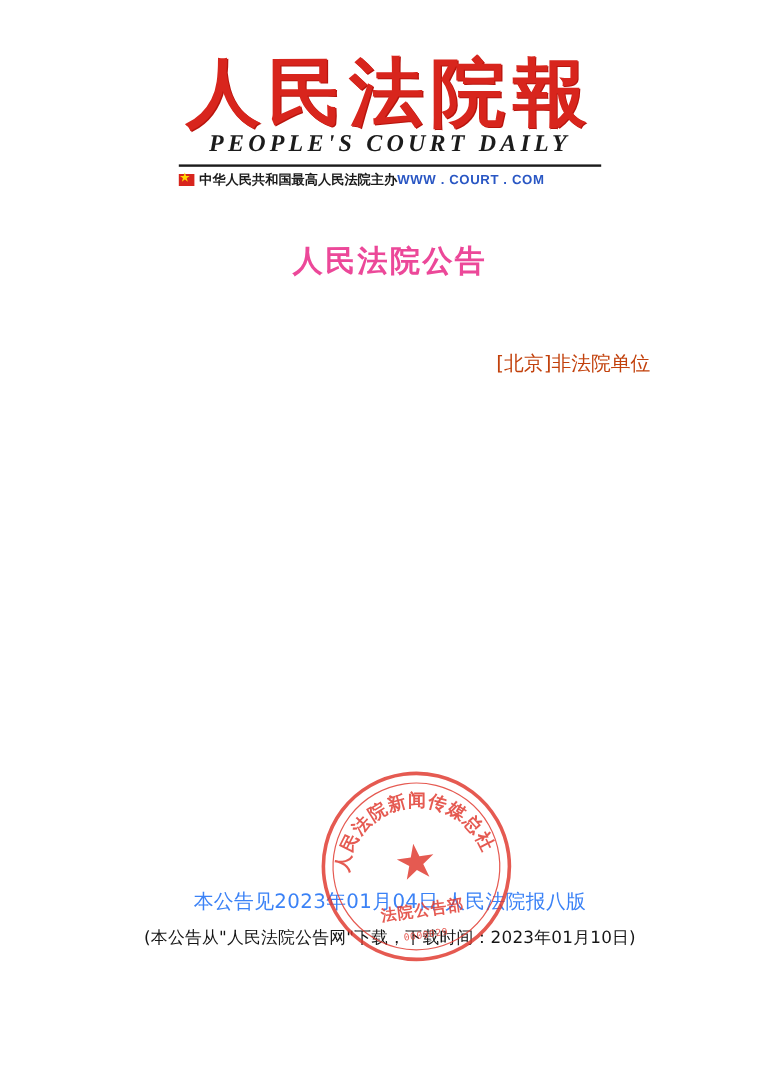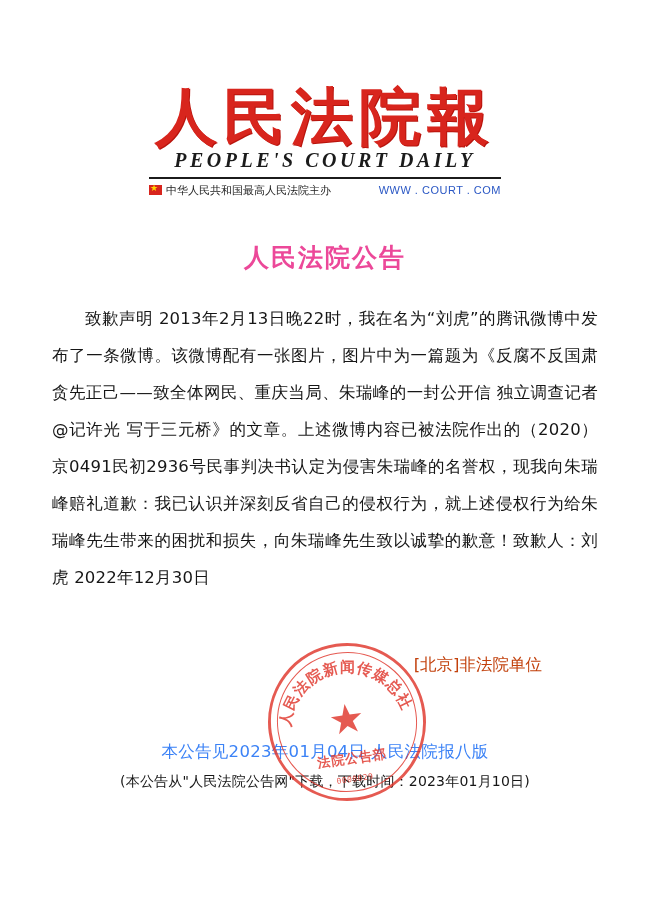--- a/index.html
+++ b/index.html
@@ -18,21 +18,21 @@
   .page {
     position: relative;
     width: 650px;
     height: 909px;
     box-sizing: border-box;
     padding: 0 52px;
   }
 
   
   .masthead {
-    padding-top: 84px;
+    padding-top: 44px;
     text-align: center;
   }
   .masthead-title {
     font-family: "DejaVu Serif", serif;
     font-weight: bold;
     font-size: 62px;
     line-height: 1.05;
     color: #d8251d;
     letter-spacing: 6px;
     text-shadow: 1px 1px 0 #b8140d;
@@ -52,24 +52,24 @@
     margin: 5px auto 0 auto;
     width: 352px;
     height: 2px;
     background: #1b1b1b;
   }
   .masthead-sub {
     margin: 4px auto 0 auto;
     width: 352px;
     display: flex;
     align-items: center;
-    justify-content: space-between;
     font-size: 11px;
     line-height: 14px;
     white-space: nowrap;
+    font-weight: bold;
   }
   .sub-left {
     display: flex;
     align-items: center;
     gap: 4px;
   }
   .flag-badge {
     display: inline-block;
     width: 13px;
     height: 10px;
@@ -227,21 +227,20 @@
       <span class="sub-left">
         <span class="flag-badge"></span>
         <span class="sub-left-text">中华人民共和国最高人民法院主办</span>
       </span>
       <span class="sub-right">WWW . COURT . COM</span>
     </div>
   </div>
 
   <div class="doc-title">人民法院公告</div>
 
-  <div class="body-text">致歉声明 2013年2月13日晚22时，我在名为“刘虎”的腾讯微博中发布了一条微博。该微博配有一张图片，图片中为一篇题为《反腐不反国肃贪先正己——致全体网民、重庆当局、朱瑞峰的一封公开信 独立调查记者@记许光 写于三元桥》的文章。上述微博内容已被法院作出的（2020）京0491民初2936号民事判决书认定为侵害朱瑞峰的名誉权，现我向朱瑞峰赔礼道歉：我已认识并深刻反省自己的侵权行为，就上述侵权行为给朱瑞峰先生带来的困扰和损失，向朱瑞峰先生致以诚挚的歉意！致歉人：刘虎 2022年12月30日</div>
 
   <div class="unit-line">[北京]非法院单位</div>
 
   <div class="footer">
     <div class="footer-line1">本公告见2023年01月04日 人民法院报八版</div>
     <div class="footer-line2">(本公告从"人民法院公告网"下载，下载时间：2023年01月10日)</div>
   </div>
 
   <div class="seal">
     <div class="seal-inner"></div>

